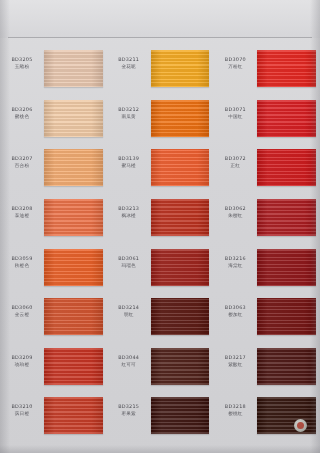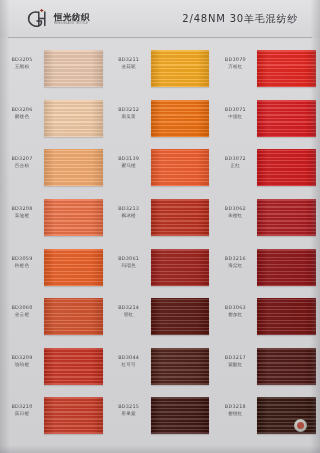--- a/index.html
+++ b/index.html
@@ -113,35 +113,20 @@
     background:linear-gradient(270deg,rgba(120,120,126,.30),rgba(255,255,255,0));}
   .edge-b{position:absolute;left:0;right:0;bottom:0;height:8px;
     background:linear-gradient(0deg,rgba(120,120,126,.28),rgba(255,255,255,0));}
 </style>
 </head>
 <body>
 
 <div class="card">
 
   <div class="header">
-    <div class="logo-wrap">
-      <span class="logo-mark">
-        <svg width="24" height="22" viewBox="0 0 24 22">
-          <path d="M14.5 2.5 L17 2.5 M15.7 1.3 L15.7 3.7" stroke="#9a2c24" stroke-width="1" stroke-linecap="round"></path>
-          <path d="M11.5 4.2 C6.5 3.2 2.2 6.5 2.6 11.2 C3.0 16.0 8.4 19.4 12.6 18.0
-                   C15.0 17.2 16.0 15.0 15.3 13.1 L11.0 13.1" fill="none" stroke="#3a3a40" stroke-width="1.5" stroke-linecap="round"></path>
-          <path d="M12.8 4.0 L12.8 17.4 M18.8 4.0 L18.8 17.4 M12.8 10.6 L18.8 10.6" fill="none" stroke="#3a3a40" stroke-width="1.5" stroke-linecap="round"></path>
-        </svg>
-      </span>
-      <span class="logo-text">
-        <span class="logo-cn">恒光纺织</span>
-        <span class="logo-en">HENGGUANG TEXTILE</span>
-      </span>
-    </div>
-    <div class="title">2/48NM  30羊毛混纺纱</div>
   </div>
 
   <div class="grid" id="grid">
       <div class="col">
         <div class="row">
           <div class="label">
             <span class="code">BD3205</span>
             <span class="cname">玉雕粉</span>
           </div>
           <div class="swatch-hold">

